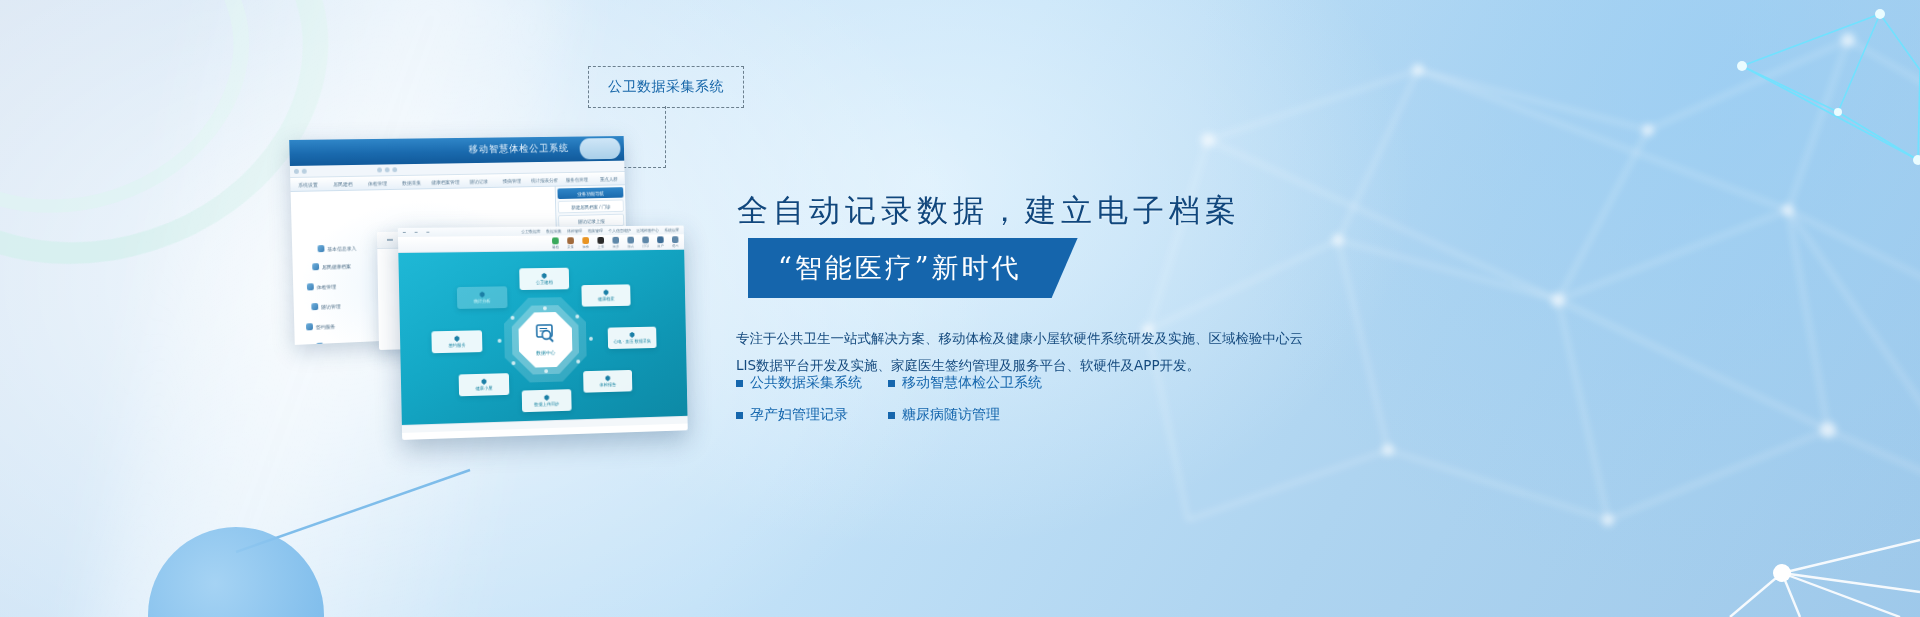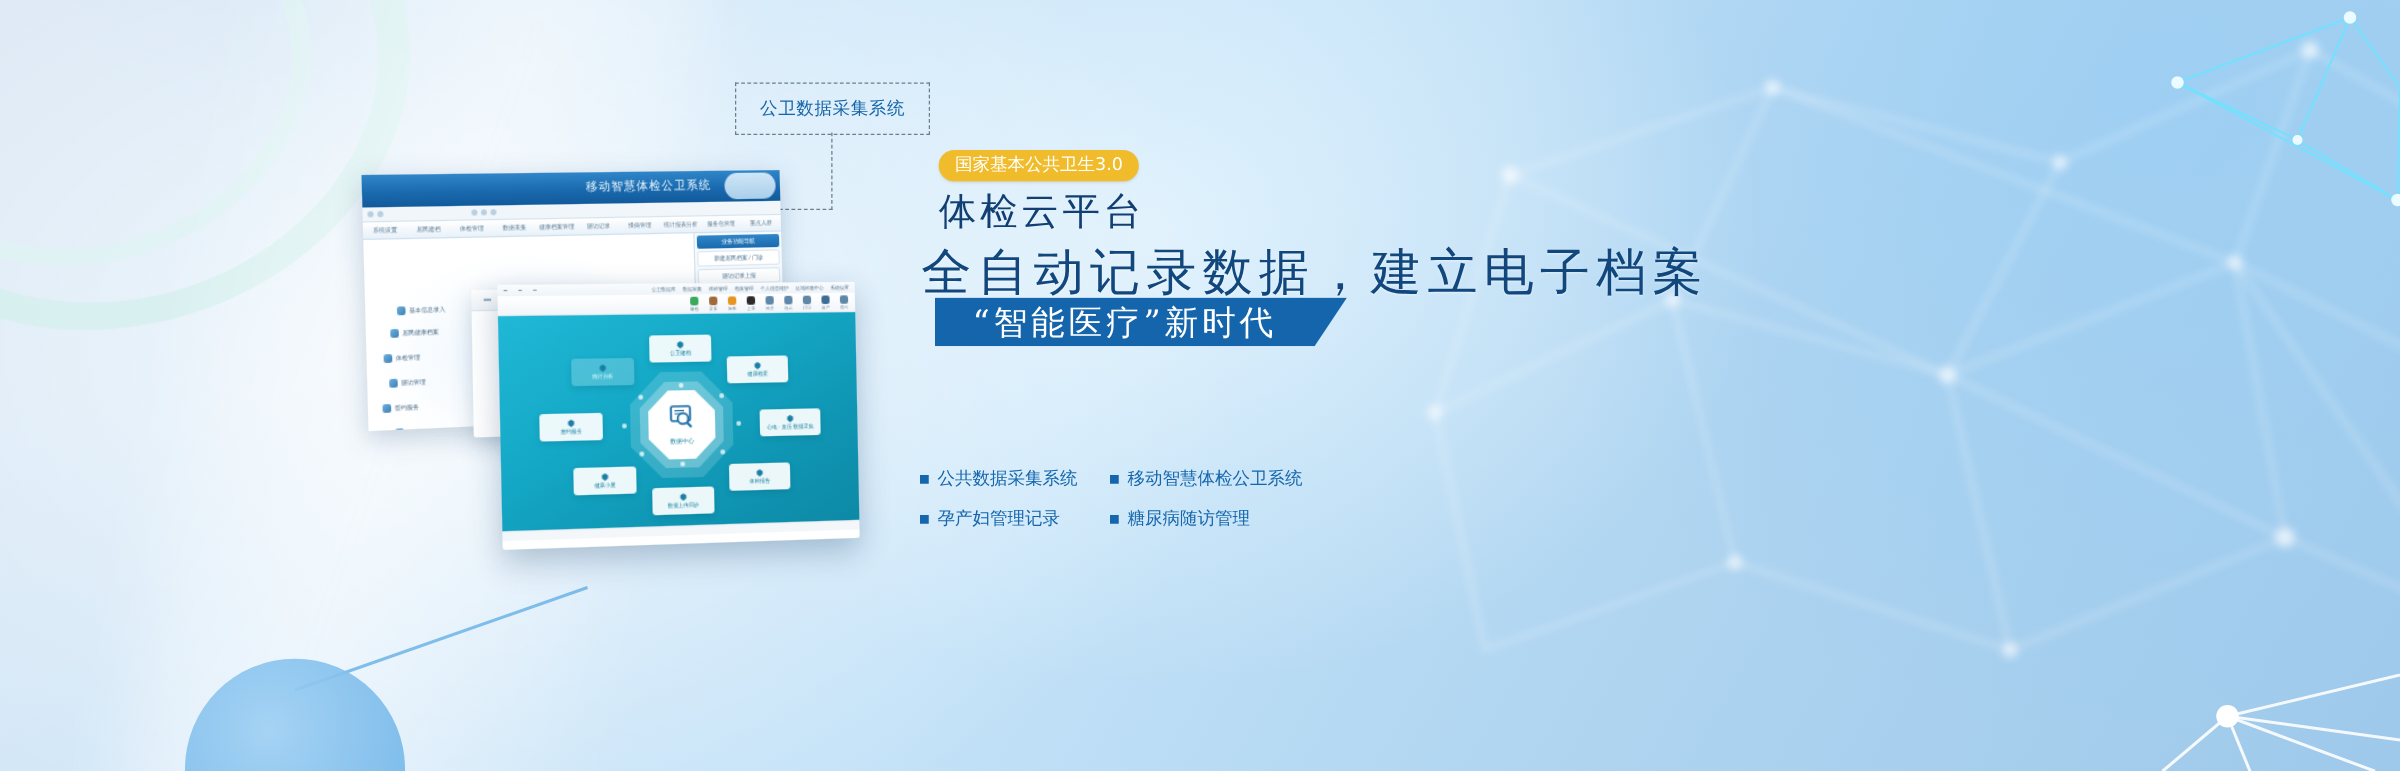--- a/index.html
+++ b/index.html
@@ -163,26 +163,26 @@
     font-size:14px;color:#ffffff;white-space:nowrap;
     font-family:"DejaVu Sans","Liberation Sans",sans-serif;
     box-shadow:0 1px 2px rgba(120,80,0,.18);
   }
   .h-sub{
     margin-top:4px;font-size:30px;color:#123f73;letter-spacing:3px;
     font-family:"DejaVu Sans","Liberation Sans",sans-serif;font-weight:400;
   }
   .h-line2{
     position:absolute;left:737px;top:190px;
-    font-size:40px;color:#11477d;letter-spacing:5px;
+    font-size:31px;color:#11477d;letter-spacing:5px;
     font-family:"DejaVu Serif","Liberation Serif",serif;font-weight:400;
     text-shadow:0 1px 2px rgba(255,255,255,.5);
   }
   .ribbon{
-    position:absolute;left:748px;top:238px;height:39px;
+    position:absolute;left:748px;top:238px;height:60px;
     background:#1565ac;
     padding:0 56px 0 30px;
     display:flex;align-items:center;
     clip-path:polygon(0 0,100% 0,calc(100% - 26px) 100%,0 100%);
     box-shadow:0 2px 6px rgba(20,60,110,.25);
   }
   .ribbon span{
     font-size:27px;color:#ffffff;letter-spacing:3px;white-space:nowrap;
     font-family:"DejaVu Serif","Liberation Serif",serif;
   }
@@ -505,32 +505,29 @@
             </svg>
             <b>统计分析</b>
           </div>
           <div class="spoke" style="left: 114.059px; top: 65.3726px;"></div>
         </div>
       <div class="fr-status"></div>
     </div>
   </div>
 
   <div class="headline">
-    <div class="h-right">
-      <div class="badge">国家基本公共卫生3.0</div>
-      <div class="h-sub">体检云平台</div>
-    </div>
   </div>
 
   <div class="h-line2">全自动记录数据，建立电子档案</div>
 
   <div class="ribbon">
     <span>“智能医疗”新时代</span>
   </div>
 
+  <div class="desc">专注于公共卫生一站式解决方案、移动体检及健康小屋软硬件系统研发及实施、区域检验中心云LIS数据平台开发及实施、家庭医生签约管理及服务平台、软硬件及APP开发。</div>
 
   <div class="feat" id="feature-list">
       <div class="feat-item">
         <i></i>
         <span>公共数据采集系统</span>
       </div>
       <div class="feat-item">
         <i></i>
         <span>移动智慧体检公卫系统</span>
       </div>

